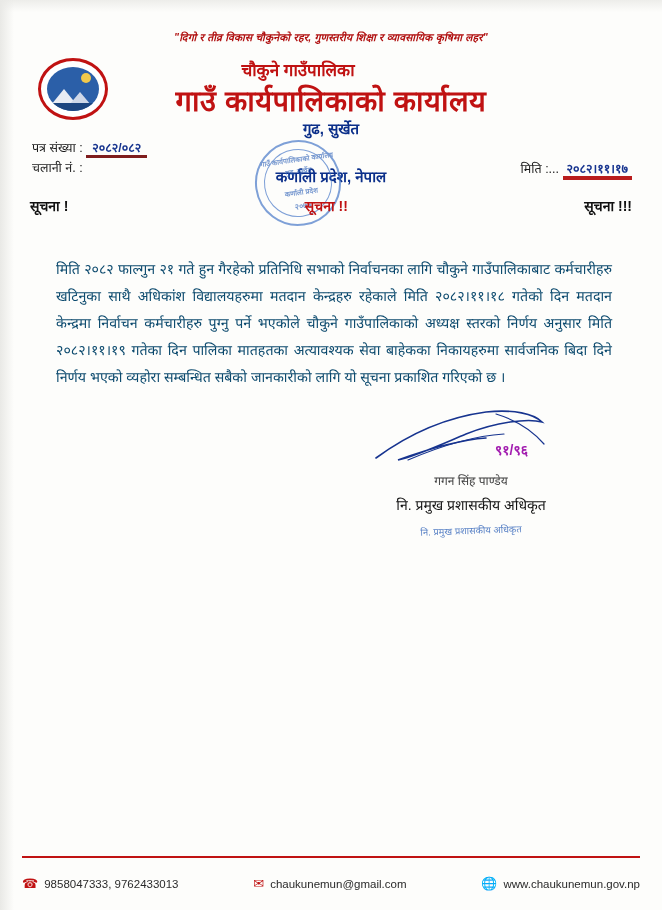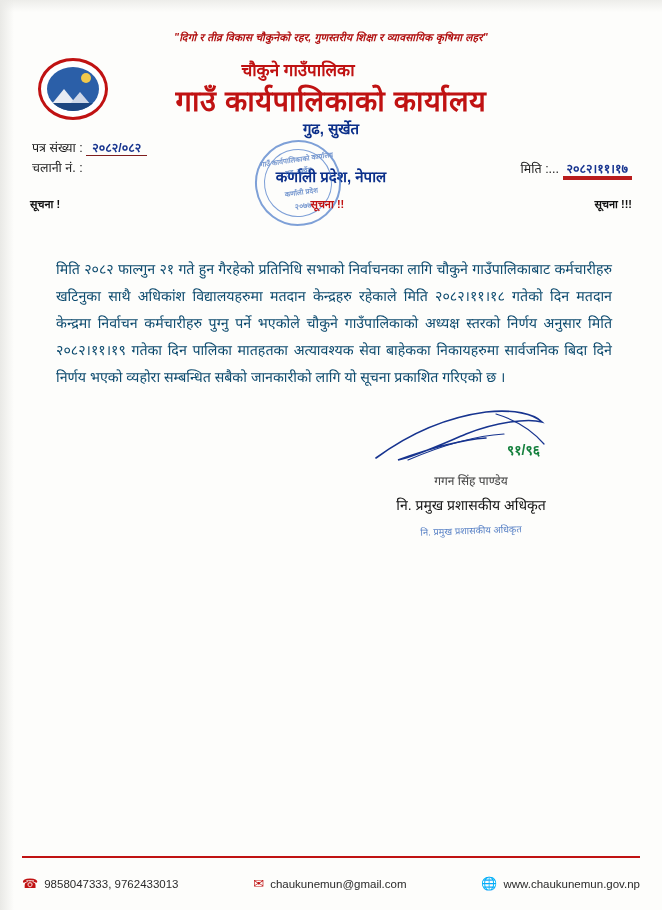--- a/index.html
+++ b/index.html
@@ -169,21 +169,21 @@
     left: 32px;
     top: 138px;
     font-size: 12.5px;
     color: #1b1b1b;
     line-height: 20px;
   }
   .ref-left .ln { white-space: nowrap; }
   .ref-left .val {
     color: #17348f;
     font-weight: bold;
-    border-bottom: 1px solid #7f1d1d;
+    border-bottom: 3px solid #7f1d1d;
     padding: 0 6px;
   }
   .ref-right {
     position: absolute;
     right: 30px;
     top: 160px;
     font-size: 12.5px;
     white-space: nowrap;
   }
   .ref-right .val {
@@ -206,21 +206,21 @@
 
   
   .notice-row {
     position: absolute;
     top: 196px;
     left: 30px;
     width: 602px;
     display: flex;
     justify-content: space-between;
     align-items: center;
-    font-size: 11px;
+    font-size: 14px;
     font-weight: bold;
     color: #111;
   }
   .notice-row .mid { color: #c01212; }
 
   
   .body-text {
     position: absolute;
     top: 256px;
     left: 56px;
@@ -238,24 +238,24 @@
     right: 66px;
     width: 250px;
     text-align: center;
   }
   .sig-scribble {
     position: relative;
     height: 70px;
   }
   .sig-date {
     position: absolute;
-    right: 56px;
+    right: 68px;
     top: 40px;
     font-size: 14px;
-    color: #15803d;
+    color: #a21caf;
     font-weight: bold;
   }
   .sig-name {
     font-size: 12px;
     color: #404040;
     margin-top: 2px;
   }
   .sig-title {
     font-size: 14px;
     color: #111;

